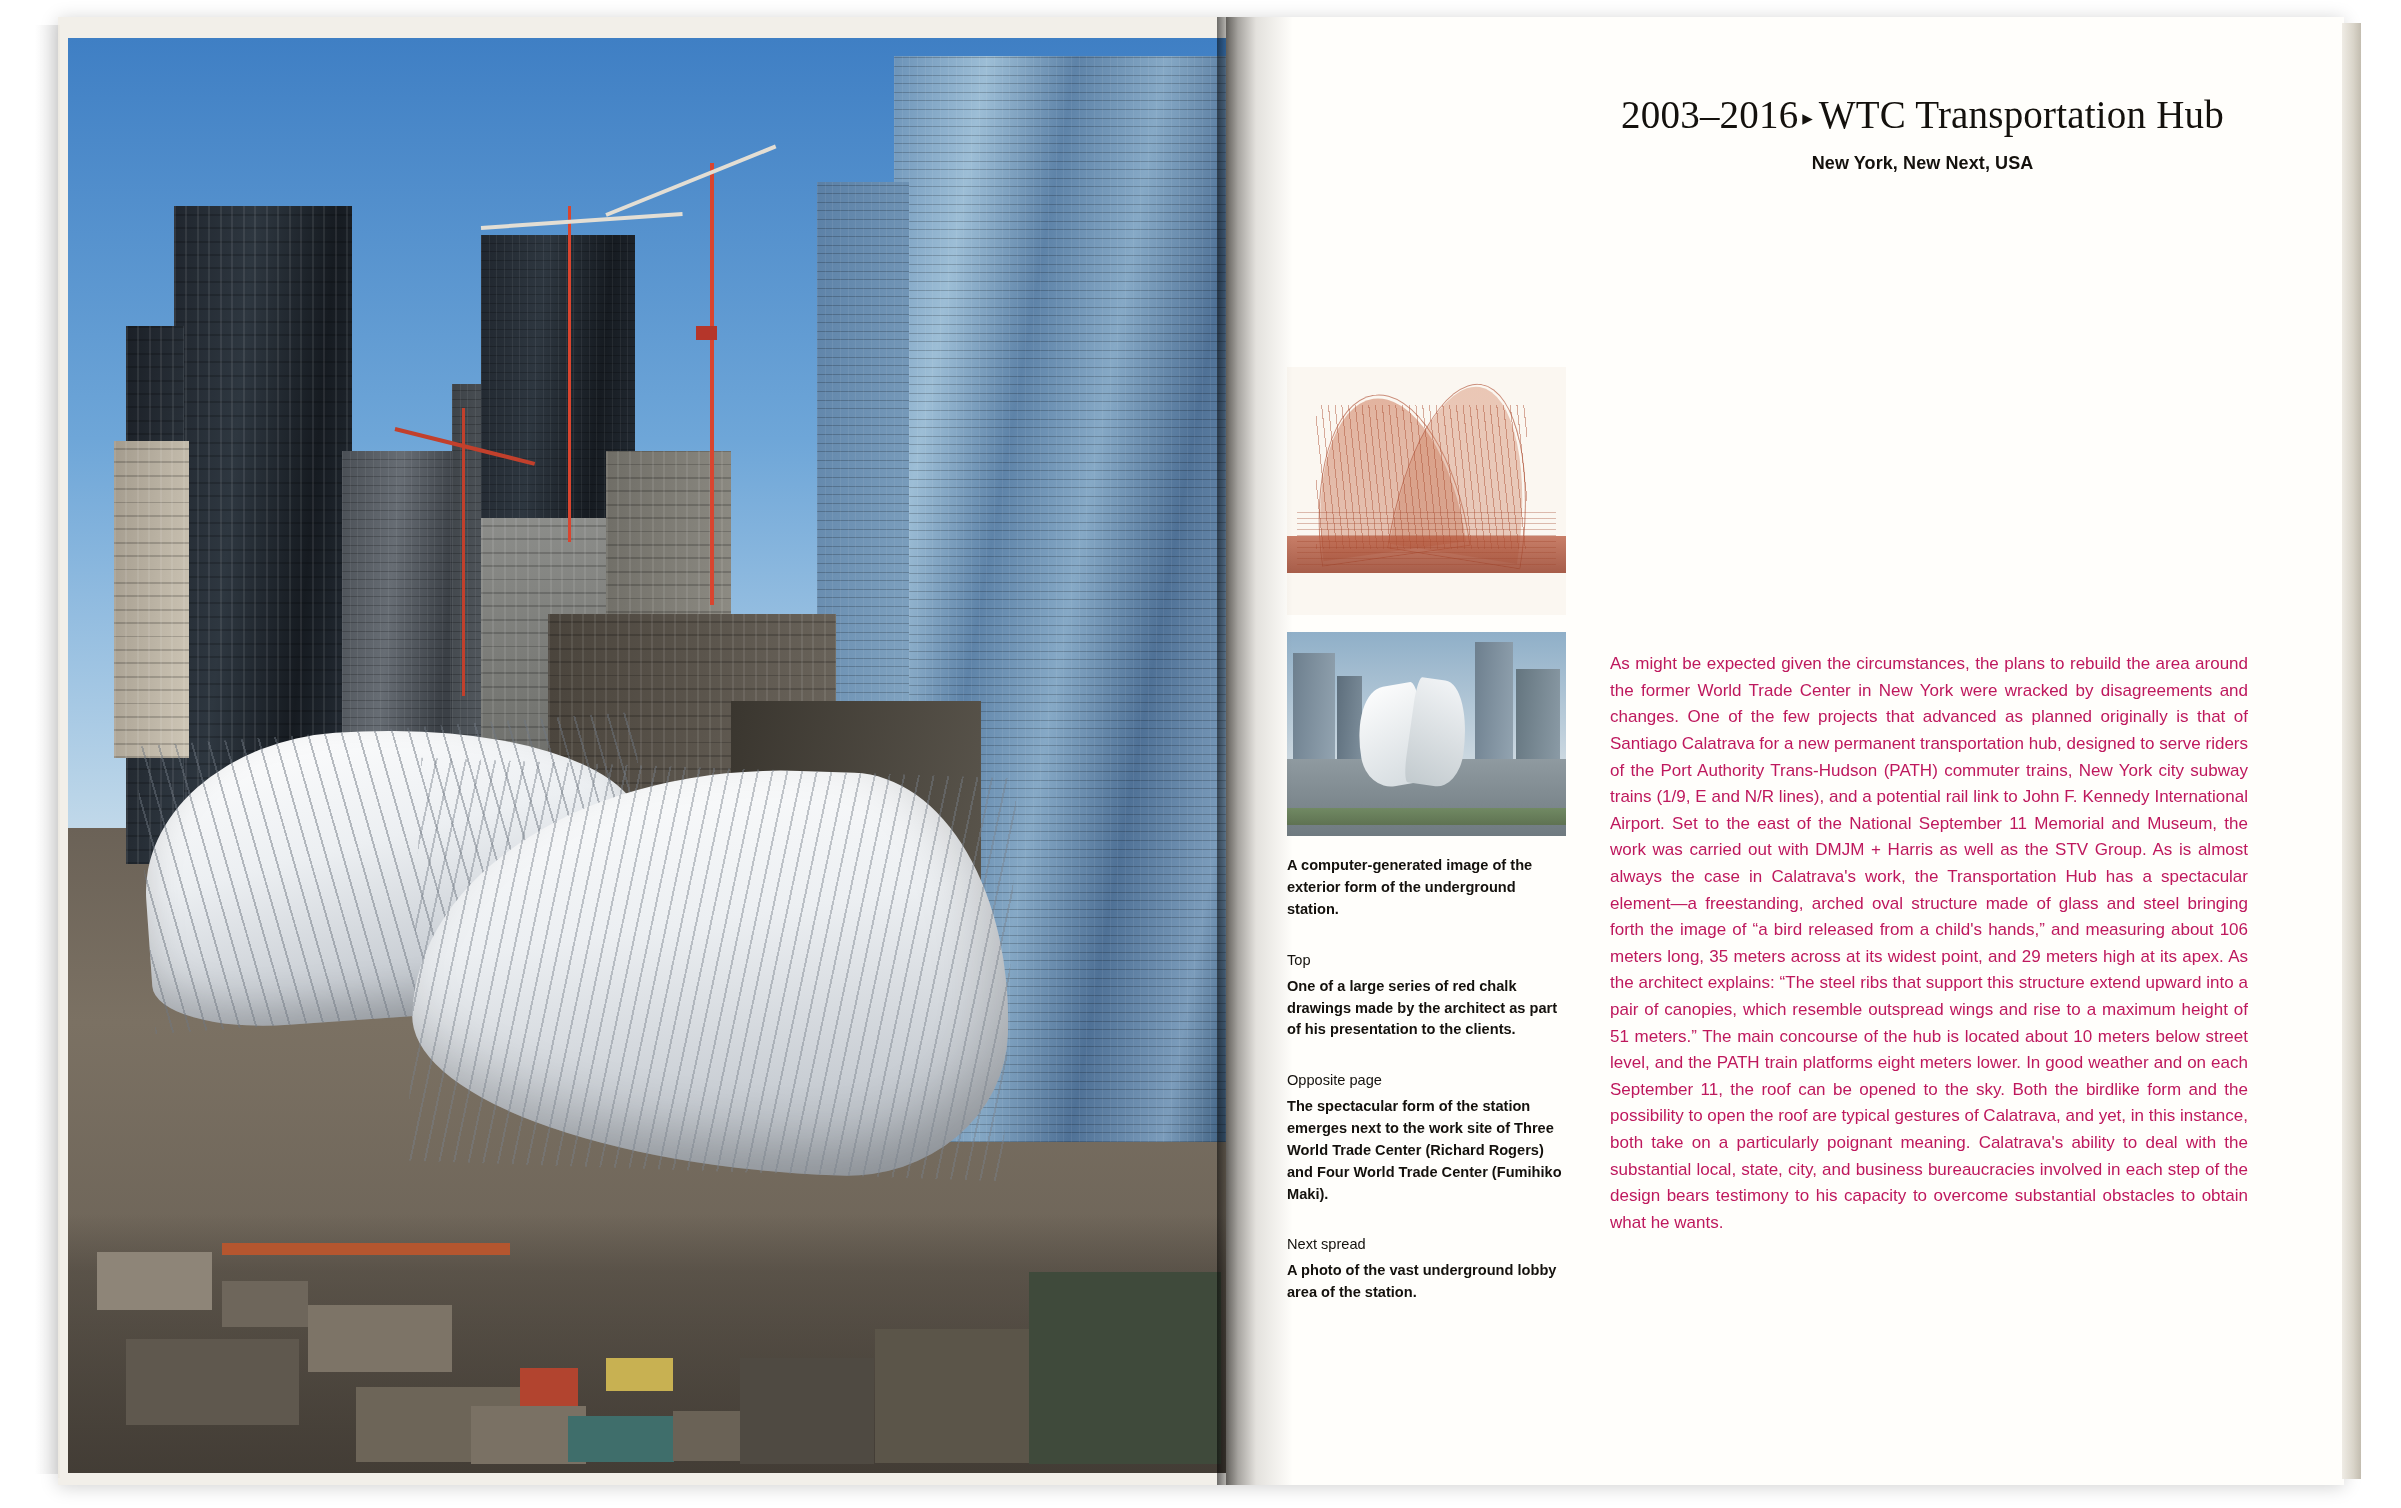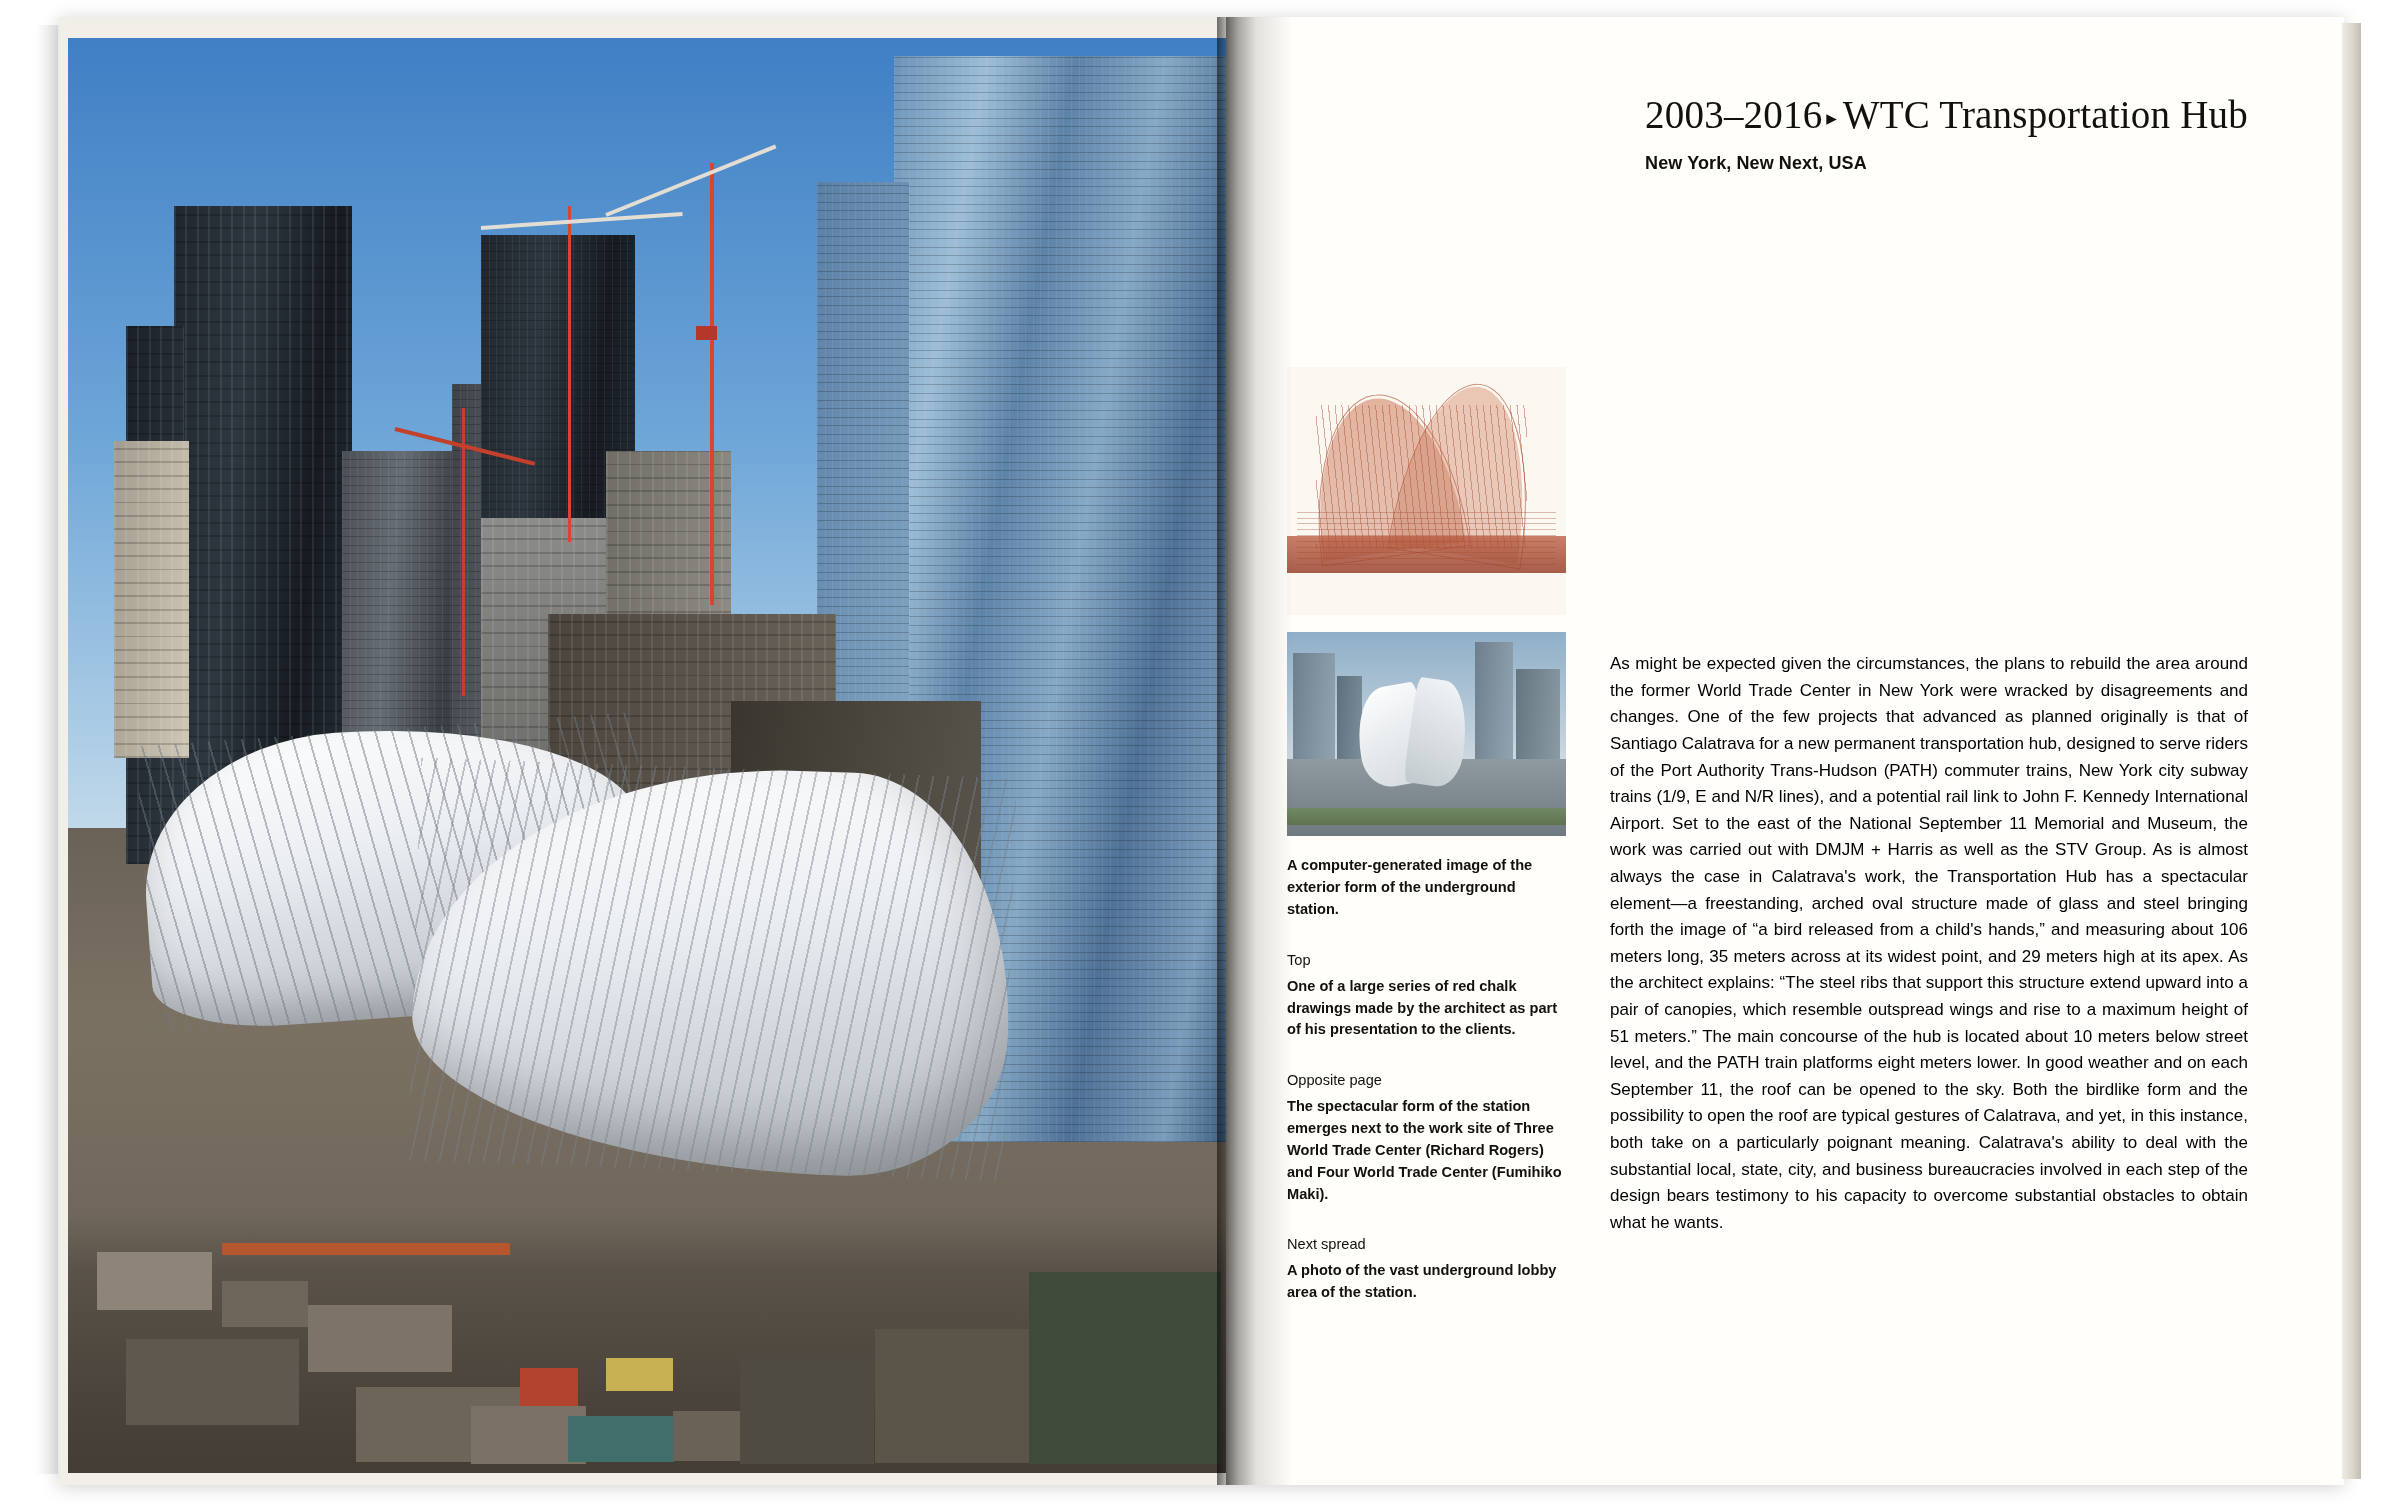--- a/index.html
+++ b/index.html
@@ -154,23 +154,23 @@
     position:absolute; right:-17.3px; top: 5.8px; width: 19px; height: 1456px;
     background: linear-gradient(90deg,#efece5 0%, #d9d4c9 60%, #c3bdb0 100%);
   }
   .page-edge-left {
     position:absolute; left:-21px; top: 7.7px; width: 23px; height: 1453px;
     background: linear-gradient(270deg,#efece5 0%, #dcd7cc 60%, #c8c2b5 100%);
   }
 
   .head {
     position:absolute;
-    right: 96px;
+    right: 120px;
     top: 75px;
-    text-align: left;
+    text-align: center;
   }
   .head-title {
     font-family: "Liberation Serif", serif;
     font-size: 39px;
     color: #14110d;
     letter-spacing: 0.2px;
     white-space: nowrap;
   }
   .head-title .years { font-family: "Liberation Serif", serif; }
   .head-title .tri {
@@ -264,21 +264,21 @@
 
   
   .bodycol {
     position:absolute;
     left: 384px;
     top: 634px;
     width: 638px;
     font-family: "Liberation Sans", sans-serif;
     font-size: 17px;
     line-height: 1.565;
-    color: #000000;
+    color: #be185d;
     text-align: justify;
   }
   .folio {
     position:absolute;
     left: 0;
     right: 0;
     top: 1372px;
     text-align: center;
     font-family: "Liberation Sans", sans-serif;
     font-size: 14.4px;

